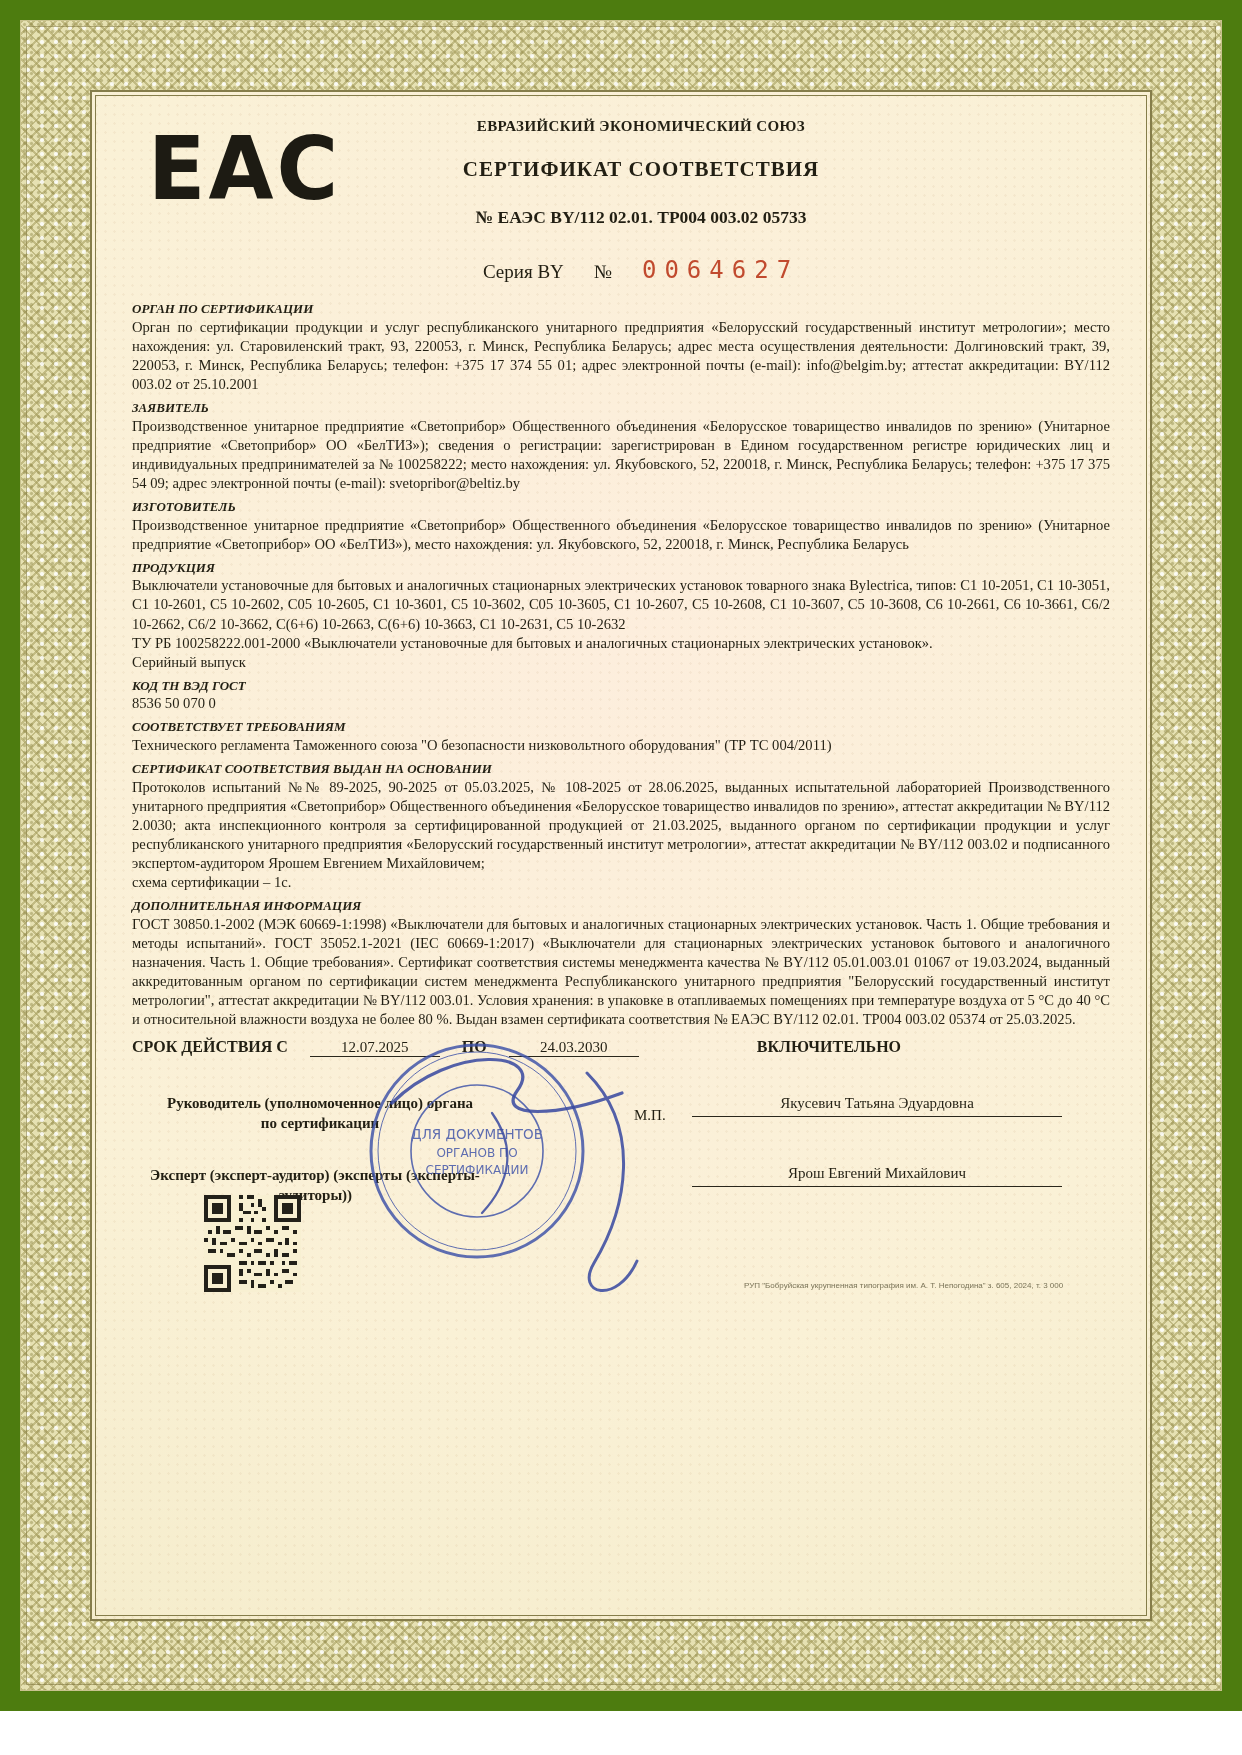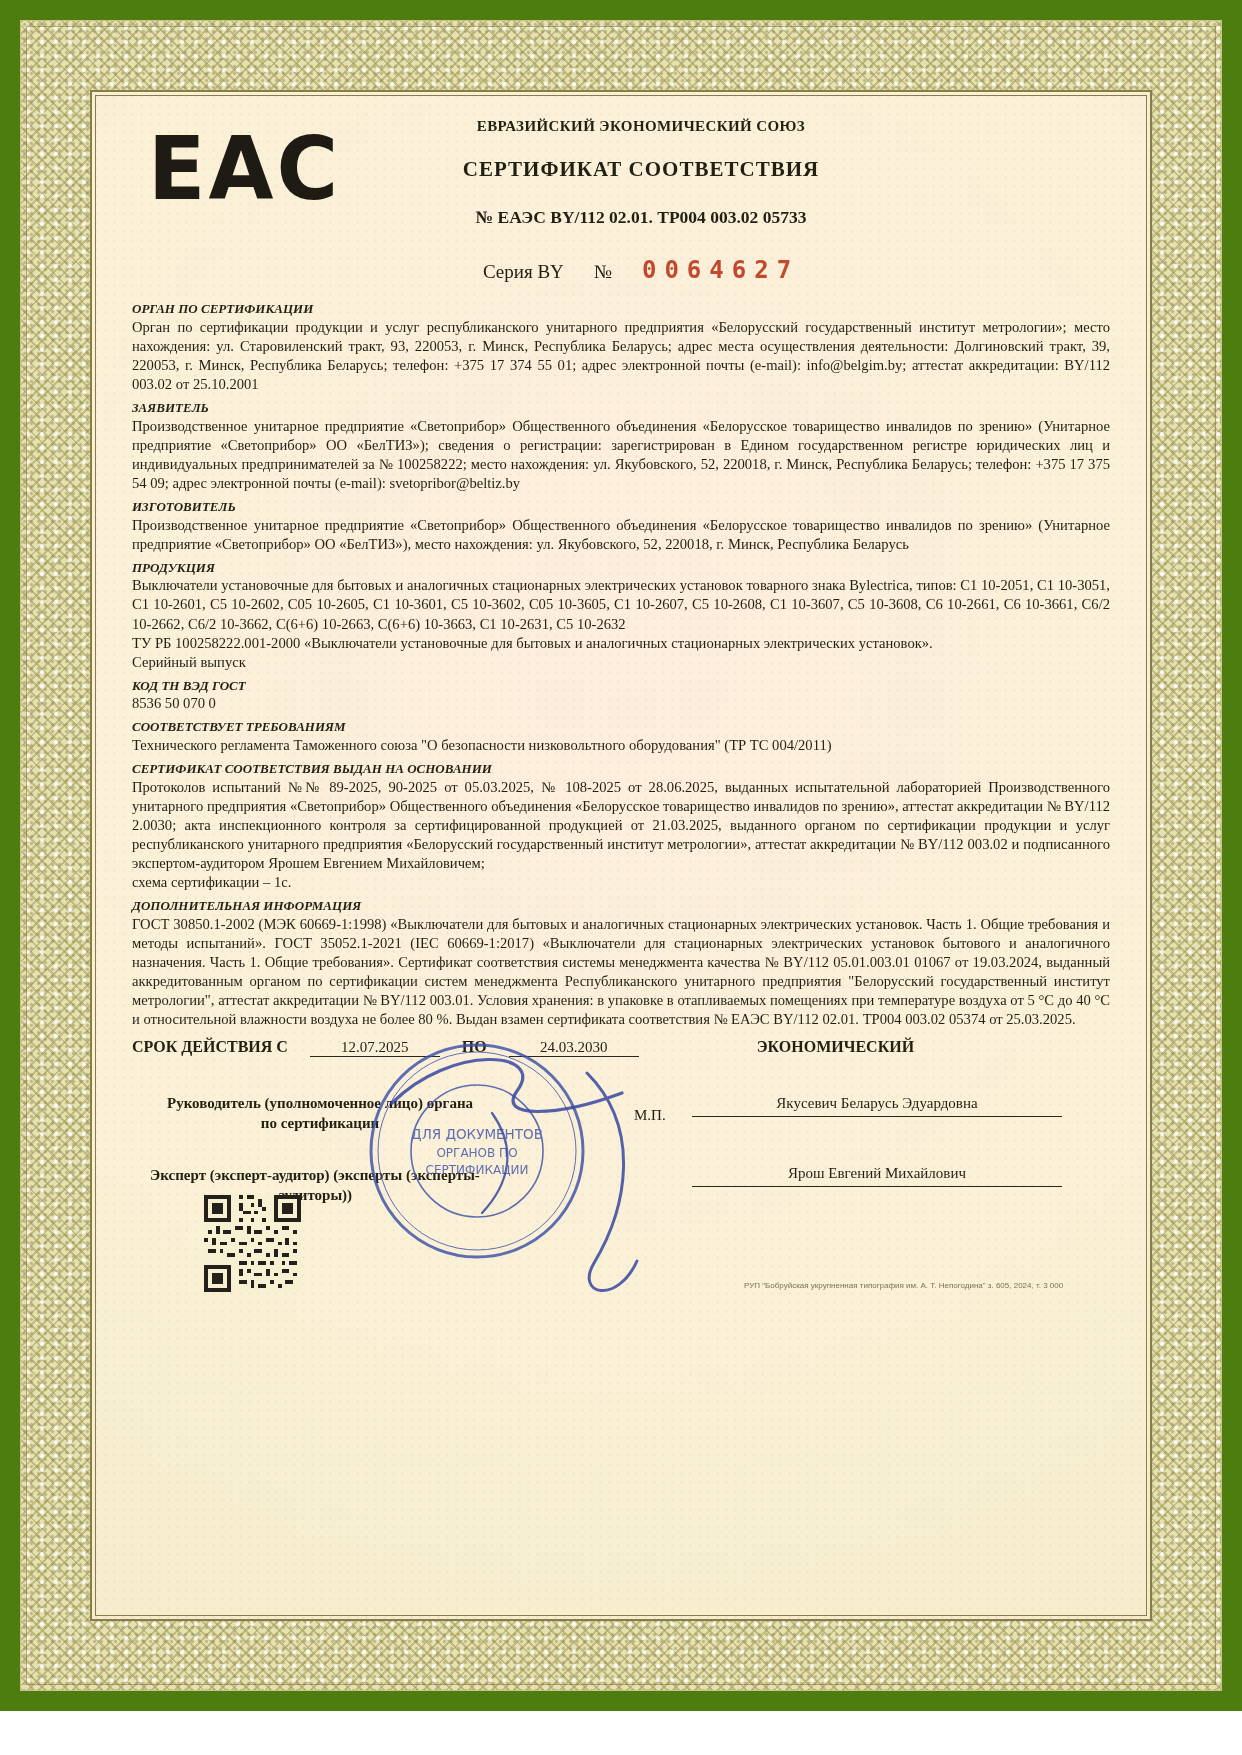--- a/index.html
+++ b/index.html
@@ -50,21 +50,21 @@
     font-family: "DejaVu Sans", sans-serif;
     font-weight: 900; font-size: 84px; line-height: .95;
     letter-spacing: 3px; color: #1d1b13; transform: scaleY(1.04);
   }
   .h-union { font-size: 15px; font-weight: bold; letter-spacing: .4px; }
   .h-doc   { font-size: 21px; font-weight: bold; letter-spacing: 1px; margin-top: 22px; }
   .h-num   { font-size: 17.5px; font-weight: bold; margin-top: 25px; }
   .h-series{ margin-top: 28px; display: flex; justify-content: center; gap: 30px;
              align-items: baseline; font-size: 19px; }
   .serial  { font-family: "DejaVu Sans Mono", monospace; color: #c14a2e;
-             font-size: 24px; letter-spacing: 8px; font-weight: bold; }
+             font-size: 24px; letter-spacing: 8px; font-weight: normal; }
   
   .content { margin-top: 12px; }
   .sec { margin-top: 5px; }
   .sec-title { font-weight: bold; font-size: 13px; line-height: 1.35; font-style: italic; }
   .sec p { font-size: 14.6px; line-height: 1.31; text-align: justify; }
   .sec p.nojust { text-align: left; }
   
   .validity { display: flex; align-items: baseline; gap: 22px;
               margin-top: 8px; font-size: 16px; font-weight: bold; }
   .validity .date { font-weight: normal; font-size: 15px; min-width: 130px;
@@ -154,31 +154,31 @@
         <p>ГОСТ 30850.1-2002 (МЭК 60669-1:1998) «Выключатели для бытовых и аналогичных стационарных электрических установок. Часть 1. Общие требования и методы испытаний». ГОСТ 35052.1-2021 (IEC 60669-1:2017) «Выключатели для стационарных электрических установок бытового и аналогичного назначения. Часть 1. Общие требования». Сертификат соответствия системы менеджмента качества № BY/112 05.01.003.01 01067 от 19.03.2024, выданный аккредитованным органом по сертификации систем менеджмента Республиканского унитарного предприятия "Белорусский государственный институт метрологии", аттестат аккредитации № BY/112 003.01. Условия хранения: в упаковке в отапливаемых помещениях при температуре воздуха от 5 °С до 40 °С и относительной влажности воздуха не более 80 %. Выдан взамен сертификата соответствия № ЕАЭС BY/112 02.01. ТР004 003.02 05374 от 25.03.2025.</p>
       </div>
 
     </div>
 
     <div class="validity">
       <span>СРОК ДЕЙСТВИЯ С</span>
       <span class="date">12.07.2025</span>
       <span>ПО</span>
       <span class="date">24.03.2030</span>
-      <span class="incl">ЭКОНОМИЧЕСКИЙ</span>
+      <span class="incl">ВКЛЮЧИТЕЛЬНО</span>
     </div>
 
     <div class="footer">
 
       <div class="leader-label">Руководитель (уполномоченное лицо) органа по сертификации</div>
 
       <div class="mp">М.П.</div>
 
       <div class="sig-block sig1">
-        <span class="name">Якусевич Беларусь Эдуардовна</span>
+        <span class="name">Якусевич Татьяна Эдуардовна</span>
       </div>
 
       <div class="expert-label">Эксперт (эксперт-аудитор) (эксперты (эксперты-аудиторы))</div>
 
       <div class="sig-block sig2">
         <span class="name">Ярош Евгений Михайлович</span>
       </div>
 
       <svg class="stamp" viewBox="0 0 240 240">
         <circle cx="120" cy="120" r="106" fill="none" stroke="#3c51a8" stroke-width="3"></circle>

